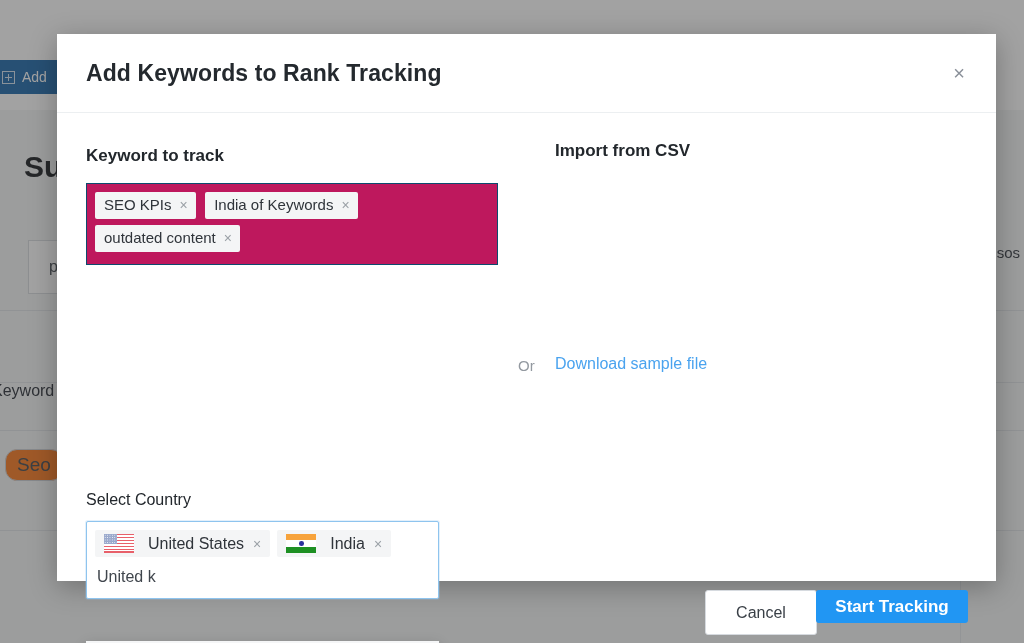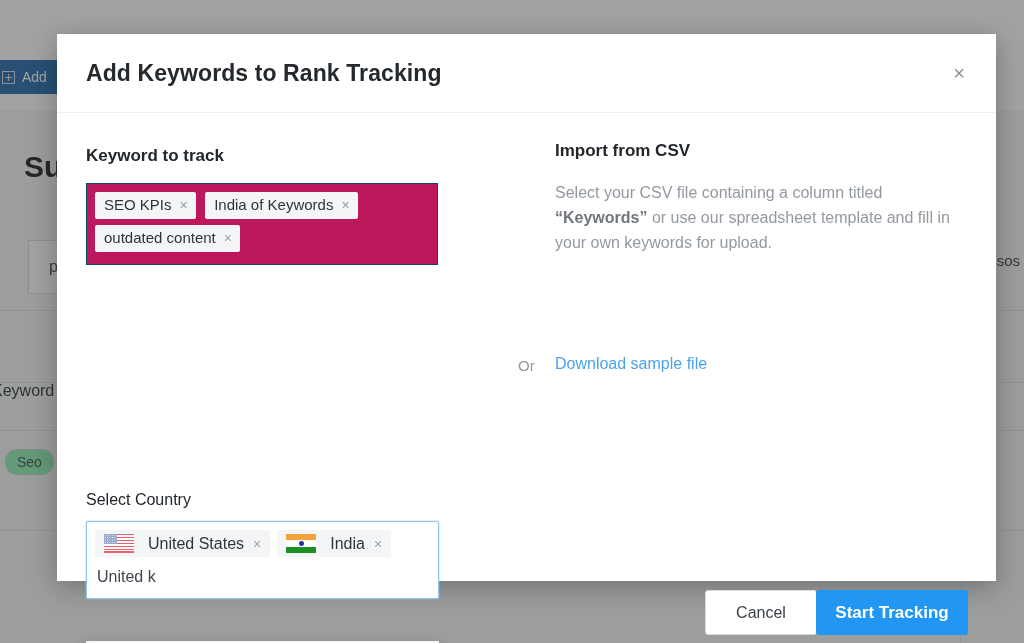--- a/index.html
+++ b/index.html
@@ -80,27 +80,27 @@
   .bg-rowline {
     position: absolute; left: 0; right: 0; height: 1px; background: #dfe3e7;
   }
   .bg-kwlabel {
     position: absolute; left: -8px; top: 382px;
     font-size: 16px; color: #222830;
   }
   .bg-chip {
     position: absolute; left: 5px; top: 449px;
     border: 1px solid #c9ced4;
-    background: #86efac;
+    background: #f97316;
     border-radius: 12px;
     padding: 4px 11px;
-    font-size: 14px; color: #3c434b;
+    font-size: 19px; color: #3c434b;
   }
   .bg-right-text {
-    position: absolute; right: 4px; top: 252px;
+    position: absolute; right: 4px; top: 244px;
     font-size: 15px; color: #2b3139;
   }
   .bg-col-sep {
     position: absolute; top: 110px; bottom: 0; width: 1px; background: #e2e6ea;
   }
 
   
   .dimmer {
     position: absolute; inset: 0;
     background: rgba(60,60,60,0.48);
@@ -136,21 +136,21 @@
 
   .modal-body {
     position: relative;
     height: 468px;
   }
 
   
   .sec-title {
     font-size: 17px; font-weight: bold; color: #22272c;
   }
-  .kw-block { position: absolute; left: 29px; top: 33px; width: 352px; }
+  .kw-block { position: absolute; left: 29px; top: 33px; width: 412px; }
   .kw-block .sec-title { margin-bottom: 17px; }
   .kw-field {
     border: 1px solid #0c4a6e;
     background: #be185d;
     padding: 8px 8px 6px 8px;
     min-height: 64px;
   }
   .kw-tag {
     display: inline-flex; align-items: center;
     background: #f4f5f6;
@@ -245,21 +245,21 @@
     width: 112px; height: 45px;
     border: 1px solid #d6dadf;
     border-radius: 3px;
     background: #ffffff;
     font-size: 16px; color: #3a4047;
     font-family: "Liberation Sans", sans-serif;
     cursor: pointer;
   }
   .btn-primary {
     position: absolute; left: 759px; top: 477px;
-    width: 152px; height: 45px;
+    width: 152px; height: 33px;
     border: none;
     border-radius: 3px;
     background: #2196f3;
     font-size: 17px; font-weight: bold; color: #ffffff;
     font-family: "Liberation Sans", sans-serif;
     cursor: pointer;
   }
 
   
   .flag { display: inline-block; flex: none; position: relative; overflow: hidden; }
@@ -377,21 +377,20 @@
 
       <div class="country-dropdown">
         <div class="dd-item">
           
           
         </div>
       </div>
 
       <div class="csv-block">
         <div class="sec-title">Import from CSV</div>
-        <p class="csv-desc"><span>Select your CSV file containing a column titled </span><b>“Keywords”</b><span> or use our spreadsheet template and fill in your own keywords for upload.</span></p>
       </div>
 
       <div class="or-label">Or</div>
       <a class="csv-link">Download sample file</a>
 
 
       <button class="btn-cancel">Cancel</button>
       <button class="btn-primary">Start Tracking</button>
 
     </div>

